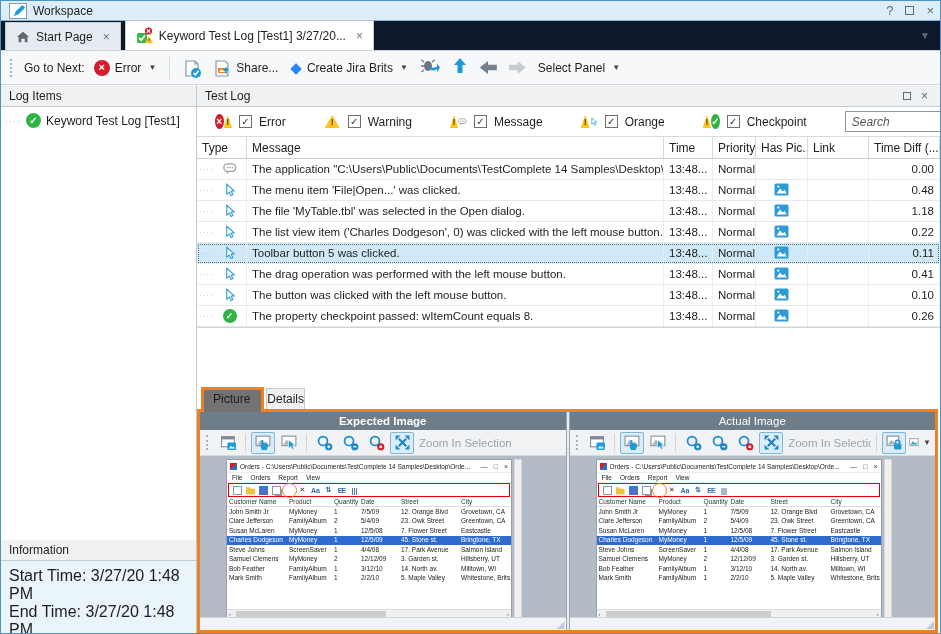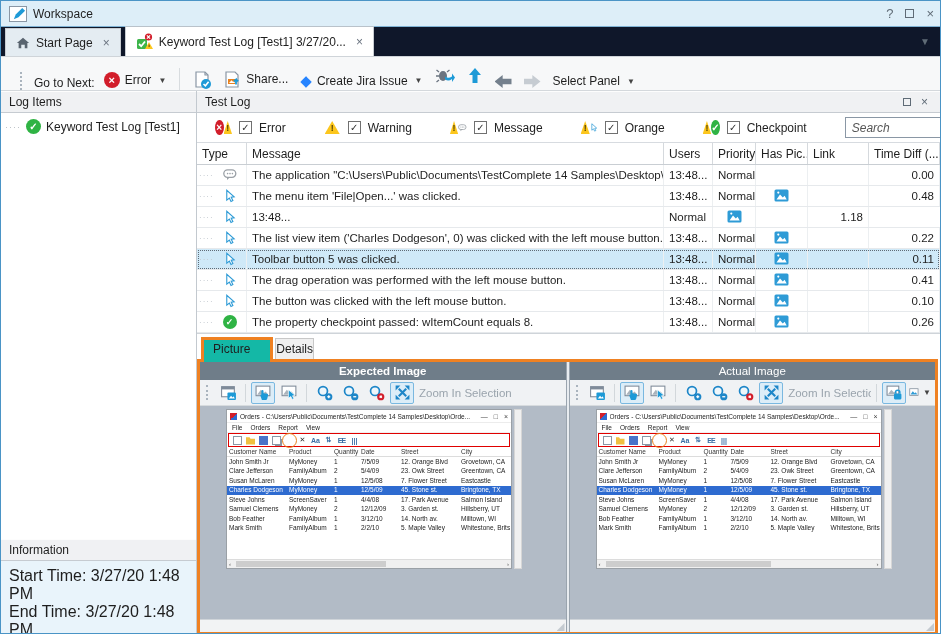--- a/index.html
+++ b/index.html
@@ -1,36 +1,36 @@
 <!DOCTYPE html>
 <html><head>
 <meta charset="utf-8">
 <style>
   *{box-sizing:border-box;margin:0;padding:0;}
   html,body{background:#cfd6dd;font-family:"Liberation Sans",sans-serif;}
   #window{width:941px;height:634px;border:1px solid #4a94c6;background:#fff;display:flex;flex-direction:column;overflow:hidden;font-size:12px;color:#1e1e1e;}
 
   
-  .titlebar{height:26px;background:#ddeef8;border-bottom:1px solid #7fb2d4;display:flex;align-items:center;padding:0 6px;flex:0 0 auto;}
+  .titlebar{height:20px;background:#ddeef8;border-bottom:1px solid #7fb2d4;display:flex;align-items:center;padding:0 6px;flex:0 0 auto;}
   .titlebar .appicon{width:18px;height:16px;border:1px solid #8a97a5;background:#fff;position:relative;margin:0 6px 0 2px;}
   .titlebar .appicon svg{position:absolute;left:1px;top:0;}
   .titlebar .title{font-size:12px;color:#1e1e1e;}
   .winctrl{margin-left:auto;display:flex;align-items:center;gap:12px;color:#5f6b76;font-size:13px;}
   .winctrl .sq{width:9px;height:9px;border:1px solid #5f6b76;display:inline-block;}
   .winctrl span{cursor:default;}
 
   
   .tabstrip{height:30px;background:#0f172a;border-bottom:1px solid #cfd4d9;display:flex;align-items:flex-end;flex:0 0 auto;position:relative;}
   .tab{height:28px;display:flex;align-items:center;gap:6px;padding:0 10px;border:1px solid #c8cdd2;border-bottom:none;margin-left:4px;background:#e4ecf2;font-size:12px;}
   .tab.active{background:#fff;height:30px;border-top:1px solid #b9c2ca;}
   .tab .close{color:#6b7480;font-size:12px;margin-left:4px;}
   .tabstrip .overflow{margin-left:auto;margin-right:10px;color:#5f6b76;font-size:10px;align-self:center;}
 
   
-  .mainbar{height:34px;background:#f7f8f9;border-bottom:1px solid #d4d8dc;display:flex;align-items:flex-end;padding:0 16px;gap:6px;flex:0 0 auto;}
+  .mainbar{height:34px;background:#f7f8f9;border-bottom:1px solid #d4d8dc;display:flex;align-items:center;padding:0 6px;gap:6px;flex:0 0 auto;}
   .grip{width:5px;height:18px;border-left:2px dotted #aab4be;margin:0 3px;}
   .tbtxt{font-size:12px;color:#1e1e1e;}
   .caret{font-size:8px;color:#444;margin-left:2px;}
   .sep{width:1px;height:22px;background:#d8dcdf;margin:0 4px;}
   .circ{width:16px;height:16px;border-radius:50%;display:inline-flex;align-items:center;justify-content:center;color:#fff;font-weight:bold;font-size:11px;line-height:1;}
   .circ.err{background:#d21e2b;}
   .circ.chk{background:#2fb344;}
   .tbbtn{display:flex;align-items:center;gap:5px;padding:2px 3px;border-radius:2px;}
   .docicon{width:18px;height:18px;position:relative;}
   .arrow{display:inline-block;}
@@ -90,24 +90,24 @@
   .lrow[data-type="event"] .ic-event{display:flex;}
   .lrow[data-type="checkpoint"] .ic-check{display:flex;}
   .picbadge{display:none;margin:0 auto;}
   .lrow[data-haspic="true"] .picbadge{display:block;}
 
   .spacer{flex:1;background:#fff;}
 
   
   .pictabs{height:25px;display:flex;align-items:flex-end;padding-left:4px;flex:0 0 auto;background:#fff;}
   .ptab{font-size:12px;padding:3px 0;border:1px solid #c8c8c8;border-bottom:none;background:#f0f0f0;margin-right:2px;height:21px;}
-  .ptab.active{border:3px solid #ef8122;border-bottom:none;background:#14b8a6;height:25px;position:relative;z-index:3;margin-bottom:-3px;padding:2px 20px 0 9px;margin-top:32px;}
-
-  
-  .picarea{height:276px;border:3px solid #ef8122;margin:0 2px 0 0;display:flex;background:#b2bbc6;flex:0 0 auto;position:relative;z-index:1;}
+  .ptab.active{border:3px solid #ef8122;border-bottom:none;background:#737373;height:25px;position:relative;z-index:3;margin-bottom:-3px;padding:2px 11px 0 9px;margin-top:32px;}
+
+  
+  .picarea{height:224px;border:3px solid #ef8122;margin:0 2px 0 0;display:flex;background:#b2bbc6;flex:0 0 auto;position:relative;z-index:1;}
   .viewer{flex:1;display:flex;flex-direction:column;min-width:0;}
   .vdivider{width:4px;background:#e8ecf0;border-left:1px solid #9aa4ae;border-right:1px solid #9aa4ae;flex:0 0 auto;}
   .vhead{height:18px;background:#6f7d89;color:#fff;font-size:11.5px;display:flex;align-items:center;justify-content:center;flex:0 0 auto;}
   .vhead.bold{font-weight:bold;}
   .vbar{height:26px;background:#f0f2f4;border-bottom:1px solid #d7dbde;display:flex;align-items:center;padding:0 3px;gap:2px;flex:0 0 auto;}
   .vbtn{width:24px;height:22px;display:inline-flex;align-items:center;justify-content:center;border:1px solid transparent;border-radius:2px;flex:0 0 auto;}
   .vbtn.sel{background:#dcedf8;border-color:#7ab8e0;}
   .vlabel{color:#9aa4ad;font-size:11.5px;margin-left:3px;white-space:nowrap;overflow:hidden;}
   .vsep{width:1px;height:18px;background:#d2d7db;margin:0 3px;flex:0 0 auto;}
   .canvas{flex:1;position:relative;overflow:hidden;}
@@ -213,21 +213,21 @@
             <path d="M3 2 L12 2 L15 5 L15 17 L3 17 Z" fill="#fff" stroke="#8a97a5" stroke-width="1.2"></path>
             <rect x="5" y="9" width="7" height="5" fill="#e8821e"></rect>
             <path d="M6 13 L8.5 10.2 L10.2 12 L11 11.2 L12 13 Z" fill="#fff"></path>
             <path d="M13 14.5 L13 9.5 L10.8 11.2 M13 9.5 L15.2 11.2" stroke="#1d9ad7" stroke-width="1.8" fill="none"></path>
           </svg>
       </span>
       <span class="tbtxt">Share...</span>
     </span>
     <span class="tbbtn">
       <span class="jira">◆</span>
-      <span class="tbtxt">Create Jira Issue</span>
+      <span class="tbtxt">Create Jira Brits</span>
       <span class="caret">▼</span>
     </span>
     <span class="tbbtn">
       <span>
         <svg width="20" height="18" viewBox="0 0 20 18">
             <ellipse cx="8" cy="9" rx="4" ry="5" fill="#6b7480"></ellipse>
             <path d="M4 5 L1.5 3 M4 9 L1 9 M4 13 L1.5 15 M12 5 L14.5 3" stroke="#6b7480" stroke-width="1.3" fill="none"></path>
             <path d="M10 12 Q13 15 17 12 L17 15 L20 10.5 L17 6.5 L17 9.5 Q13 12 10 9.5 Z" fill="#1d9ad7"></path>
           </svg>
       </span>
@@ -345,21 +345,21 @@
           </label>
         <div class="search"><input type="text" placeholder="Search" style=""></div>
         </div>
       <div class="search" style="position:absolute;right:10px;top:98px;">
       </div>
 
       <div class="ltable">
         <div class="lhead">
           <span class="hc">Type</span>
           <span class="hc">Message</span>
-          <span class="hc">Users</span>
+          <span class="hc">Time</span>
           <span class="hc">Priority</span>
           <span class="hc">Has Pic...</span>
           <span class="hc">Link</span>
           <span class="hc">Time Diff (...</span>
         </div>
         <div>
 
             <div class="lrow" data-type="message" data-selected="false" data-haspic="false">
               <span class="c type">
                 <span class="tico ic-msg">
@@ -410,20 +410,21 @@
             <div class="lrow" data-type="event" data-selected="false" data-haspic="true">
               <span class="c type">
 
                 <span class="tico ic-event">
                   <svg width="12" height="14" viewBox="0 0 13 14">
                     <path d="M3 0.8 L3 11.5 L5.8 9.2 L7.6 13 L9.6 12 L7.8 8.4 L11 8 Z" fill="#fff" stroke="#2e9bd6" stroke-width="1.2"></path>
                   </svg>
                 </span>
 
               </span>
+              <span class="c">The file 'MyTable.tbl' was selected in the Open dialog.</span>
               <span class="c">13:48...</span>
               <span class="c">Normal</span>
               <span class="c" style="justify-content:center;">
                 <span class="picbadge"><svg width="15" height="13" viewBox="0 0 15 13">
                     <rect x="0.5" y="0.5" width="14" height="12" rx="1.5" fill="#2e9bd6"></rect>
                     <path d="M2.5 10.5 L6 5.5 L8.8 8.6 L10.6 6.8 L12.7 10.5 Z" fill="#fff"></path>
                     <circle cx="4.3" cy="3.6" r="1.1" fill="#fff"></circle>
                   </svg></span>
               </span>
               <span class="c"></span>

